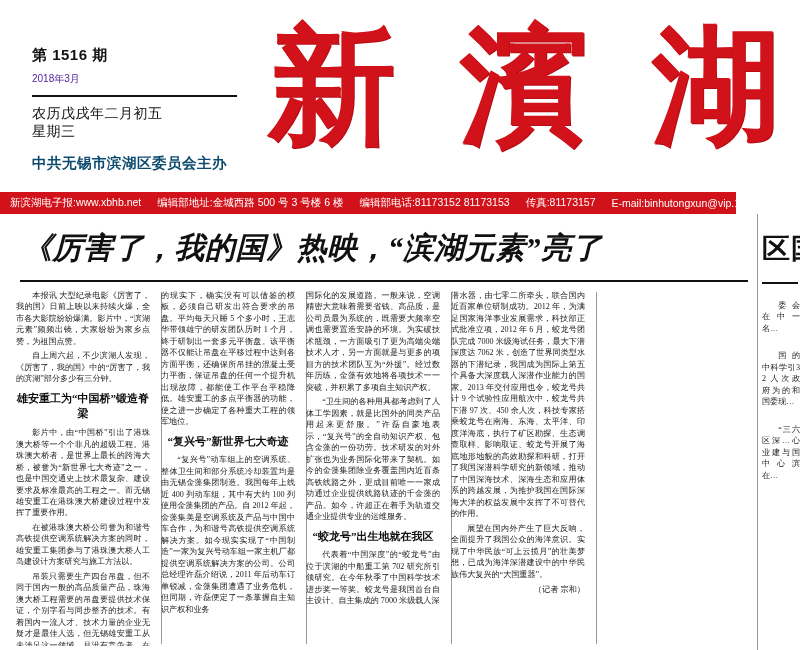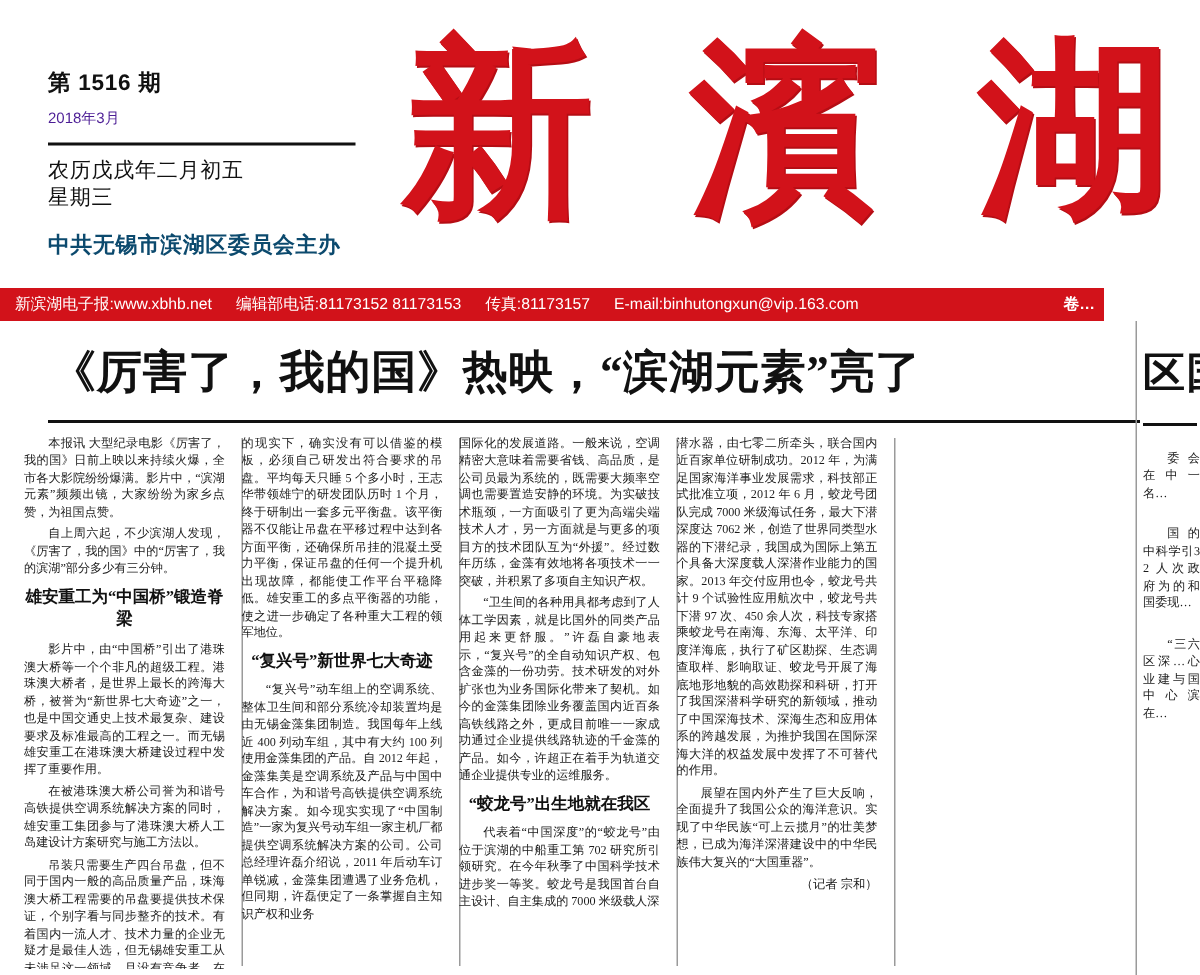--- a/index.html
+++ b/index.html
@@ -139,24 +139,25 @@
   .infobar .seg.first { padding-left: 10px; }
   .infobar .spacer { flex: 1; }
   .infobar .tail {
     padding-right: 6px;
     font-weight: bold;
   }
 
   
   .headline-area {
     position: absolute;
-    left: 16px;
+    left: 4px;
     top: 214px;
     width: 760px;
     height: 68px;
+    font-style: italic;
   }
   .headline {
     position: absolute;
     left: 18px;
     top: 14px;
     width: 730px;
     font-family: "Liberation Serif", serif;
     font-weight: bold;
     font-size: 30px;
     letter-spacing: 0.5px;
@@ -270,20 +271,21 @@
       <div class="lunar">农历戊戌年二月初五</div>
       <div class="weekday">星期三</div>
       <div class="sponsor">中共无锡市滨湖区委员会主办</div>
     </div>
 
     <div class="mast-title">新 濱 湖</div>
   </div>
 
   <div class="infobar">
     <span class="seg first">新滨湖电子报:www.xbhb.net</span>
+    <span class="seg">编辑部地址:金城西路 500 号 3 号楼 6 楼</span>
     <span class="seg">编辑部电话:81173152  81173153</span>
     <span class="seg">传真:81173157</span>
     <span class="seg">E-mail:binhutongxun@vip.163.com</span>
     <span class="spacer"></span>
     <span class="tail">卷…</span>
   </div>
 
   <div class="headline-area">
     <div class="headline">《厉害了，我的国》热映，“滨湖元素”亮了</div>
     <div class="hl-rule"></div>

